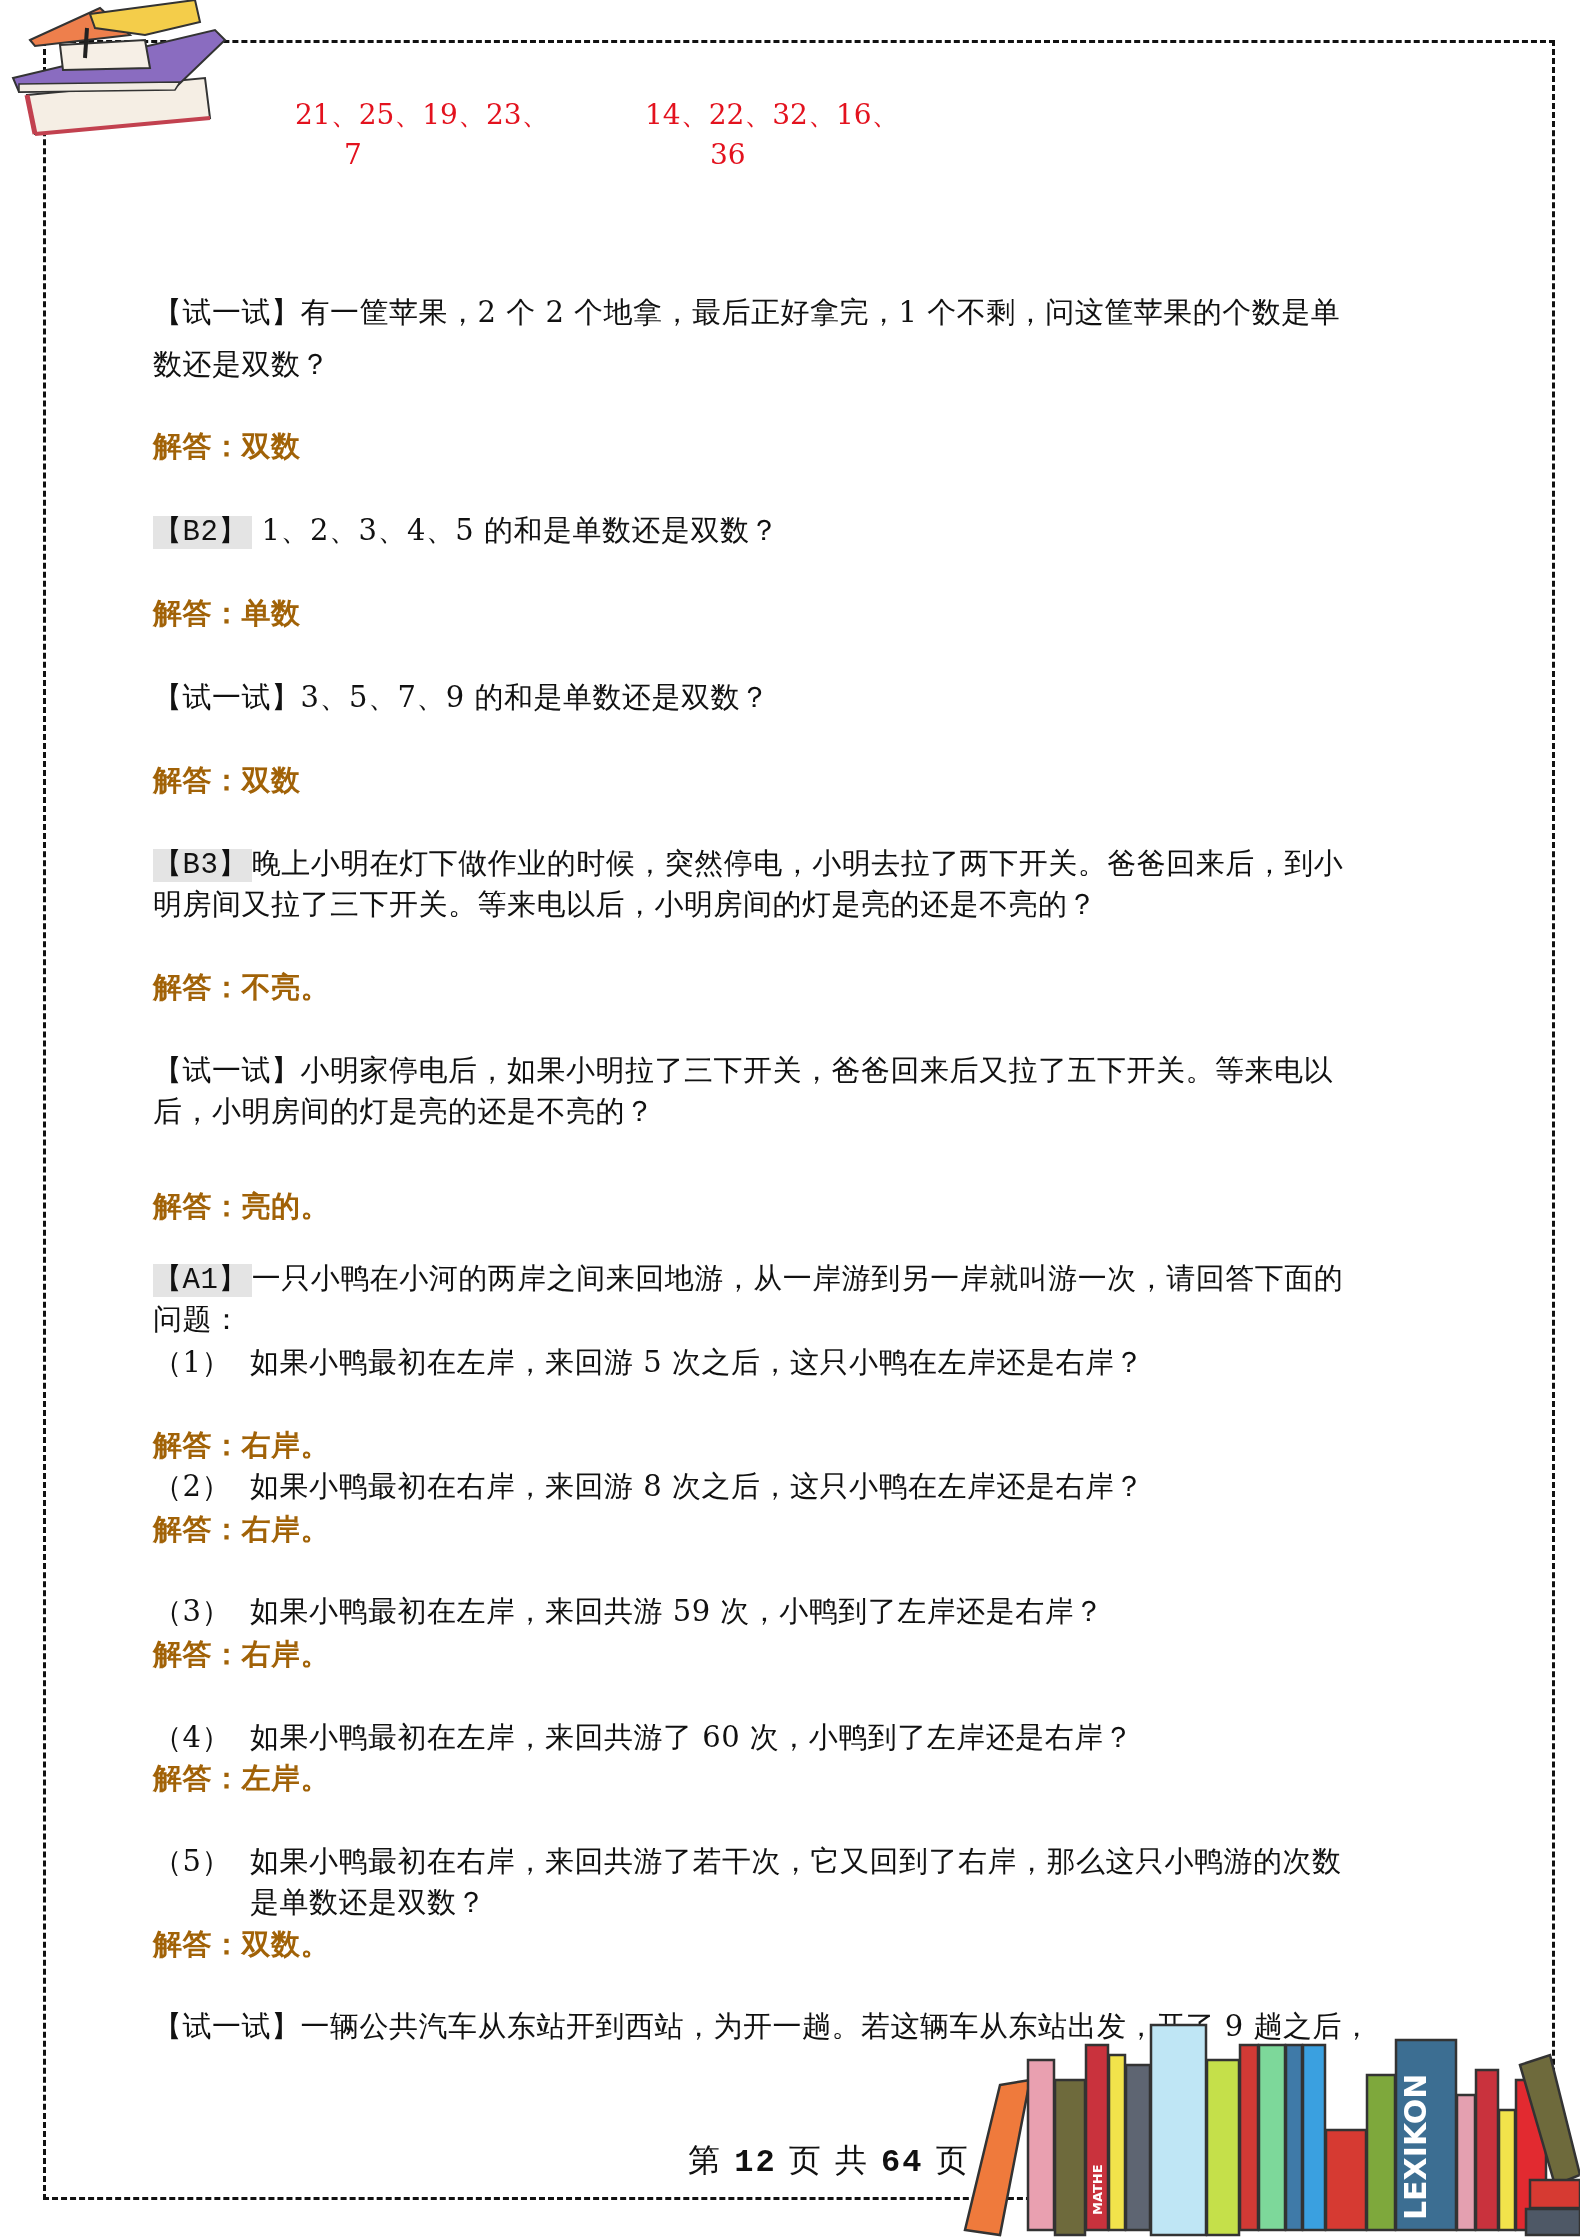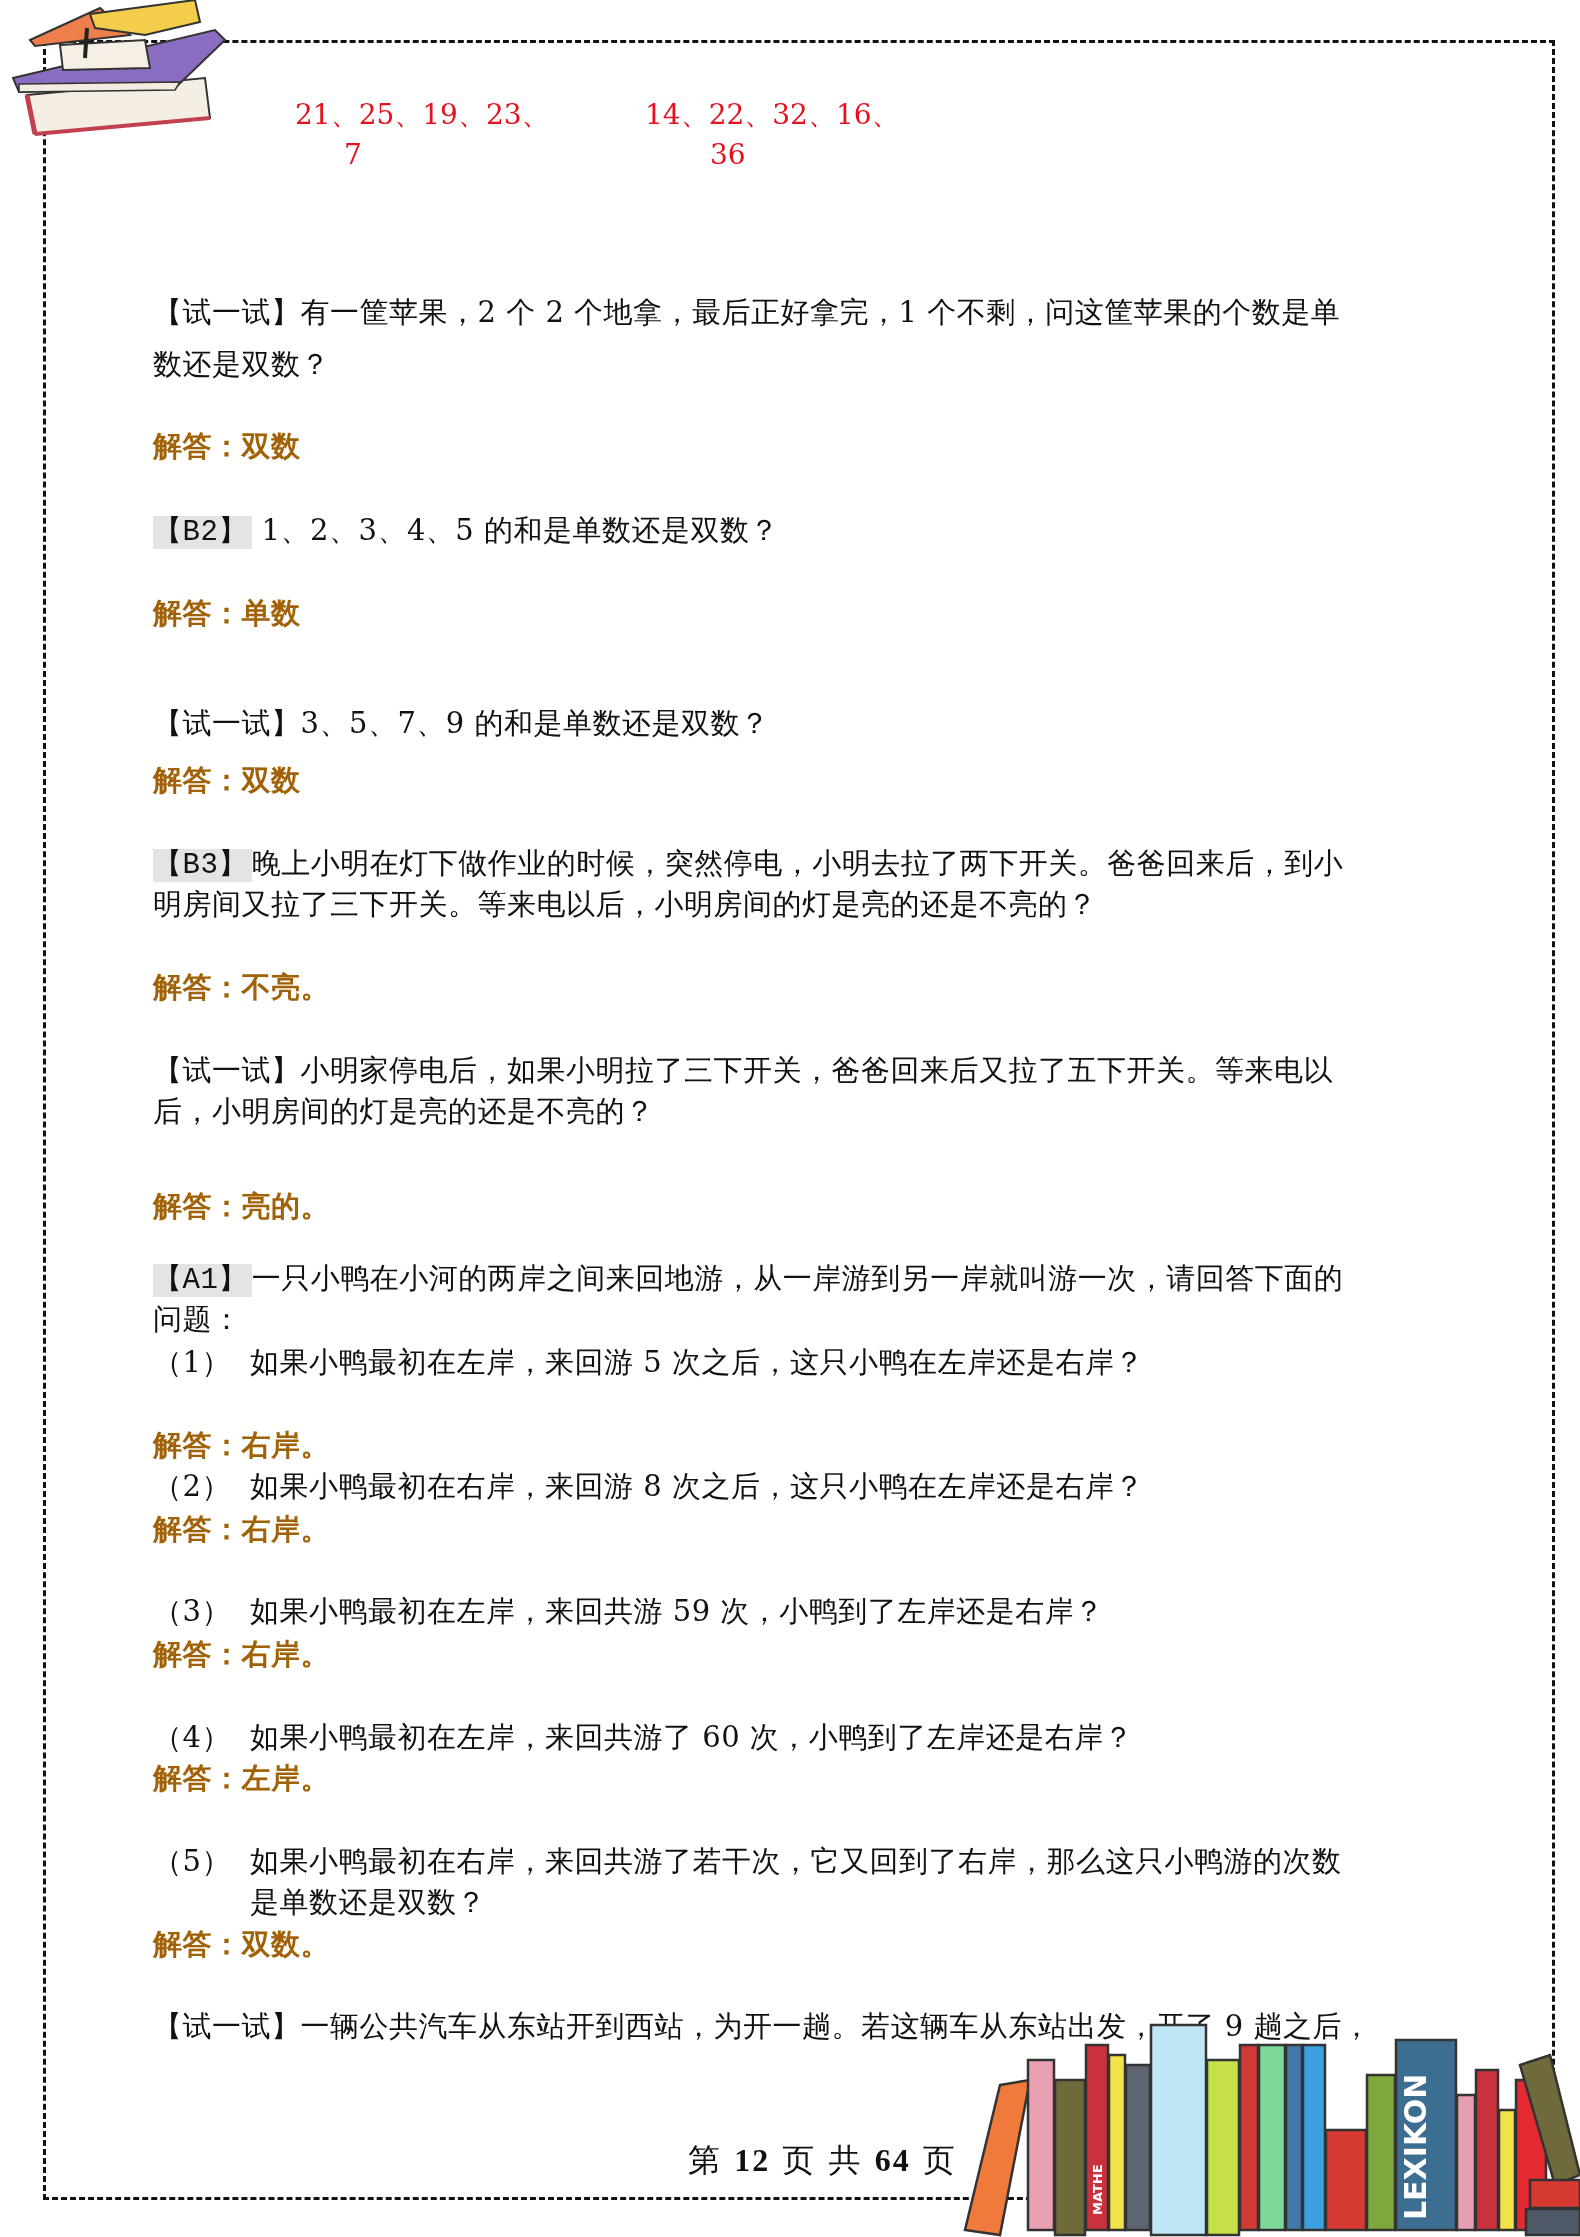--- a/index.html
+++ b/index.html
@@ -9,21 +9,21 @@
            border: 3px dashed #111; box-sizing: border-box; }
   .line { position: absolute; left: 153px; font-size: 29px; line-height: 42px;
           white-space: nowrap; letter-spacing: 0.5px; transform: translateY(-21px); }
   .red { color: #a16207; font-weight: bold; }
   .label { background: #e4e4e4; padding: 0 4px 0 0; font-family: Liberation Mono, monospace; }
   .sub-num { display: inline-block; width: 97px; }
   .sub-cont { left: 250px; text-align: center; }
   .top-num { position: absolute; color: #e3121e; font-size: 28px; line-height: 36px; }
   .footer { position: absolute; left: 688px; top: 2140px; font-size: 32px; line-height: 40px;
             letter-spacing: 2px; color: #111; white-space: nowrap; }
-  .footer b { font-family: Liberation Serif, serif; font-weight: bold; }
+  .footer b { font-family: Liberation Mono, monospace; font-weight: bold; }
   .deco { position: absolute; }
 </style>
 </head>
 <body>
 
 <div class="frame"></div>
 
 <svg class="deco" style="left:5px;top:0" width="225" height="140" viewBox="0 0 225 140">
   <path d="M22 95 L200 78 L205 118 L30 134 Z" fill="#f5eee4" stroke="#333" stroke-width="2"></path>
   <path d="M22 95 L30 134" stroke="#c2414f" stroke-width="5"></path>
@@ -41,21 +41,21 @@
 <div class="top-num" style="left:645px;top:97px">14、22、32、16、</div>
 <div class="top-num" style="left:710px;top:137px">36</div>
 
 <div class="line" style="top:312px"><span>【试一试】</span><span>有一筐苹果，2 个 2 个地拿，最后正好拿完，1 个不剩，问这筐苹果的个数是单</span></div>
 <div class="line" style="top:364px">数还是双数？</div>
 <div class="line red" style="top:446px">解答：双数</div>
 
 <div class="line" style="top:530px"><span class="label">【B2】</span><span> 1、2、3、4、5 的和是单数还是双数？</span></div>
 <div class="line red" style="top:613px">解答：单数</div>
 
-<div class="line" style="top:723px"><span>【试一试】</span><span>3、5、7、9 的和是单数还是双数？</span></div>
+<div class="line" style="top:697px"><span>【试一试】</span><span>3、5、7、9 的和是单数还是双数？</span></div>
 <div class="line red" style="top:780px">解答：双数</div>
 
 <div class="line" style="top:863px"><span class="label">【B3】</span><span>晚上小明在灯下做作业的时候，突然停电，小明去拉了两下开关。爸爸回来后，到小</span></div>
 <div class="line" style="top:904px">明房间又拉了三下开关。等来电以后，小明房间的灯是亮的还是不亮的？</div>
 <div class="line red" style="top:987px">解答：不亮。</div>
 
 <div class="line" style="top:1070px"><span>【试一试】</span><span>小明家停电后，如果小明拉了三下开关，爸爸回来后又拉了五下开关。等来电以</span></div>
 <div class="line" style="top:1111px">后，小明房间的灯是亮的还是不亮的？</div>
 <div class="line red" style="top:1206px">解答：亮的。</div>
 

